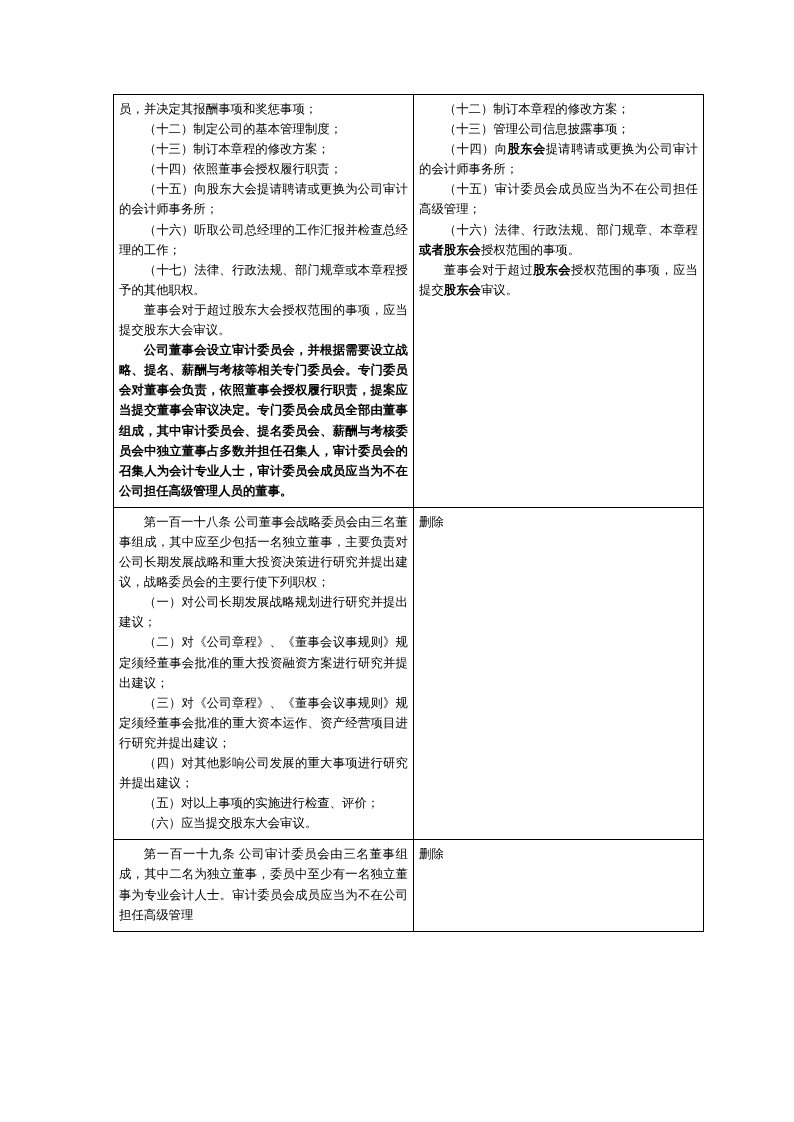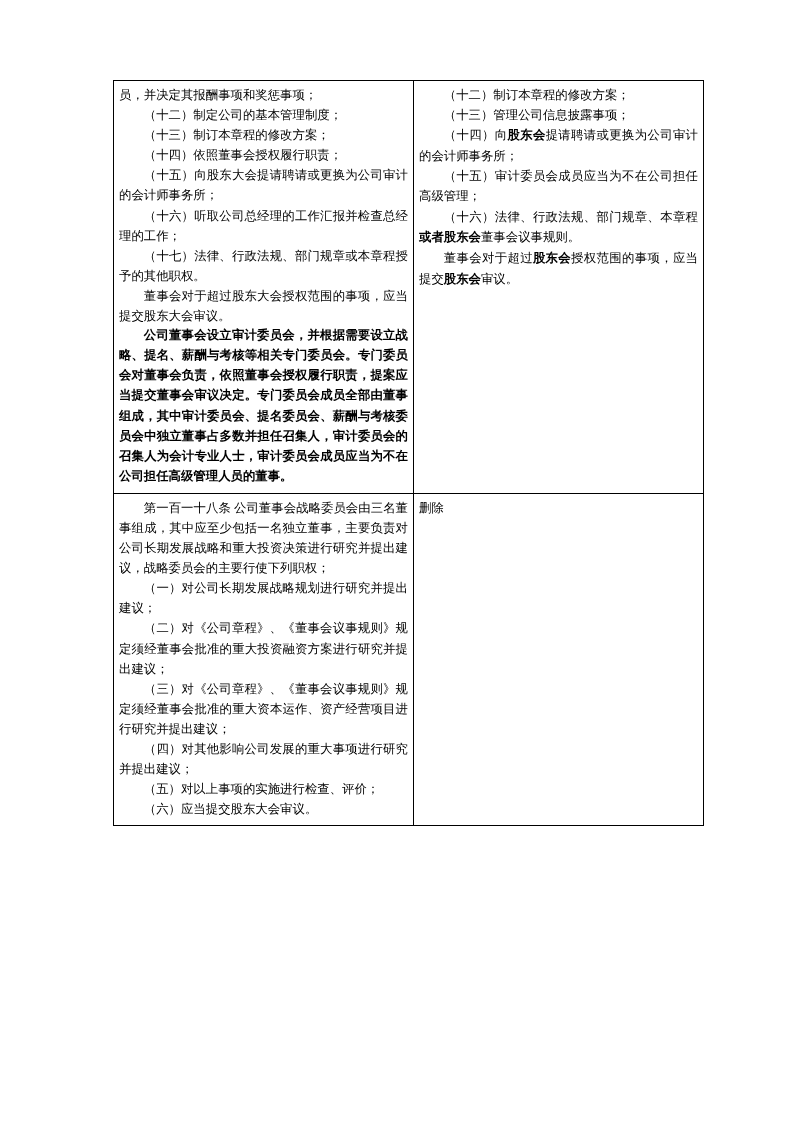--- a/index.html
+++ b/index.html
@@ -12,21 +12,21 @@
     height: 1122px;
     position: relative;
     background: #ffffff;
     font-family: "Liberation Serif", "DejaVu Serif", serif;
     box-sizing: border-box;
     overflow: hidden;
   }
   .doc-table {
     position: absolute;
     left: 113px;
-    top: 80px;
+    top: 94px;
     width: 568px;
     border-collapse: collapse;
     table-layout: fixed;
   }
   .doc-table td {
     border: 1px solid #000000;
     vertical-align: top;
     padding: 4px 5px 6px 5px;
     font-size: 12.4px;
     line-height: 1.62;
@@ -39,21 +39,20 @@
     margin: 0;
     text-indent: 2em;
     text-align: justify;
     text-justify: inter-ideograph;
   }
   p.para.noindent {
     text-indent: 0;
   }
   .bold {
     font-weight: bold;
-    font-family: Liberation Mono, monospace;
   }
   .cell-inner { display: block; }
 </style>
 </head>
 <body>
 
 <div class="page">
   <table class="doc-table">
     <tbody>
 
@@ -70,21 +69,21 @@
               <p class="para">董事会对于超过股东大会授权范围的事项，应当提交股东大会审议。</p>
               <p class="para bold">公司董事会设立审计委员会，并根据需要设立战略、提名、薪酬与考核等相关专门委员会。专门委员会对董事会负责，依照董事会授权履行职责，提案应当提交董事会审议决定。专门委员会成员全部由董事组成，其中审计委员会、提名委员会、薪酬与考核委员会中独立董事占多数并担任召集人，审计委员会的召集人为会计专业人士，审计委员会成员应当为不在公司担任高级管理人员的董事。</p>
             </div>
           </td>
           <td class="col-right">
             <div class="cell-inner">
               <p class="para">（十二）制订本章程的修改方案；</p>
               <p class="para">（十三）管理公司信息披露事项；</p>
               <p class="para"><span>（十四）向</span><span class="bold">股东会</span><span>提请聘请或更换为公司审计的会计师事务所；</span></p>
               <p class="para">（十五）审计委员会成员应当为不在公司担任高级管理；</p>
-              <p class="para"><span>（十六）法律、行政法规、部门规章、本章程</span><span class="bold">或者股东会</span><span>董事会议事规则。</span></p>
+              <p class="para"><span>（十六）法律、行政法规、部门规章、本章程</span><span class="bold">或者股东会</span><span>授权范围的事项。</span></p>
               <p class="para"><span>董事会对于超过</span><span class="bold">股东会</span><span>授权范围的事项，应当提交</span><span class="bold">股东会</span><span>审议。</span></p>
             </div>
           </td>
         </tr>
         <tr>
           <td class="col-left">
             <div class="cell-inner">
               <p class="para">第一百一十八条  公司董事会战略委员会由三名董事组成，其中应至少包括一名独立董事，主要负责对公司长期发展战略和重大投资决策进行研究并提出建议，战略委员会的主要行使下列职权；</p>
               <p class="para">（一）对公司长期发展战略规划进行研究并提出建议；</p>
               <p class="para">（二）对《公司章程》、《董事会议事规则》规定须经董事会批准的重大投资融资方案进行研究并提出建议；</p>
@@ -93,15 +92,27 @@
               <p class="para">（五）对以上事项的实施进行检查、评价；</p>
               <p class="para">（六）应当提交股东大会审议。</p>
             </div>
           </td>
           <td class="col-right">
             <div class="cell-inner">
               <p class="para noindent">删除</p>
             </div>
           </td>
         </tr>
+        <tr>
+          <td class="col-left">
+            <div class="cell-inner">
+              <p class="para">第一百一十九条  公司审计委员会由三名董事组成，其中二名为独立董事，委员中至少有一名独立董事为专业会计人士。审计委员会成员应当为不在公司担任高级管理</p>
+            </div>
+          </td>
+          <td class="col-right">
+            <div class="cell-inner">
+              <p class="para noindent">删除</p>
+            </div>
+          </td>
+        </tr>
       </tbody>
   </table>
 </div>
 
 </body></html>

